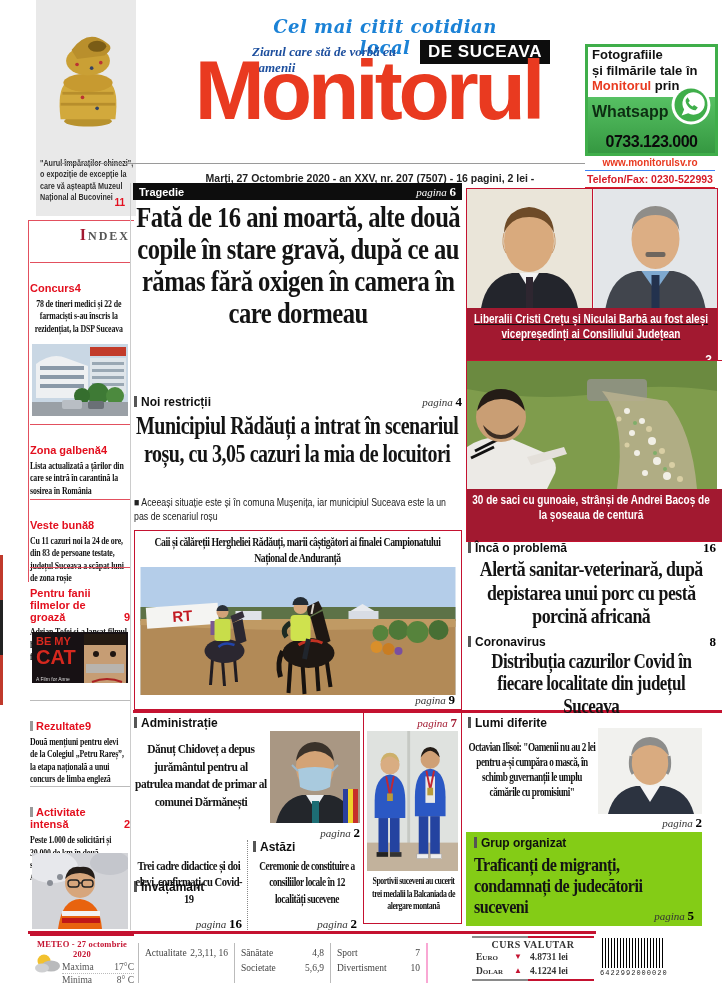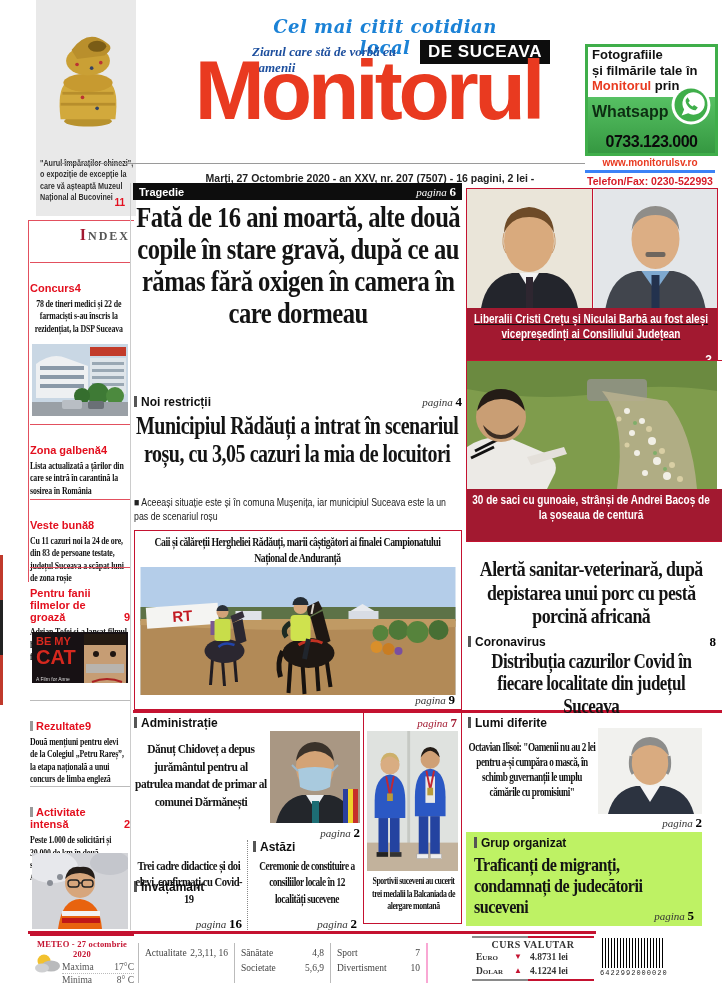--- a/index.html
+++ b/index.html
@@ -24,21 +24,21 @@
   .wa-l3{font:bold 13px/1.15 "Liberation Sans",sans-serif;padding:0 4px;}
   .wa-brand{color:#e93a20;}
   .wa-green{position:absolute;left:0;right:0;bottom:0;height:56px;background:linear-gradient(#57c163,#359841);}
   .wa-app{position:absolute;left:4px;top:6px;font:bold 16px "Liberation Sans",sans-serif;color:#0d2d12;}
   .wa-logo{position:absolute;right:4px;top:-12px;width:40px;height:40px;}
   .wa-phone{position:absolute;left:0;right:0;bottom:2px;text-align:center;
     font:bold 16px "Liberation Sans",sans-serif;color:#0b0b0b;letter-spacing:-.5px;}
   .website{left:585px;top:157px;width:130px;text-align:center;color:#e93a20;
     font:bold 10px "Liberation Sans",sans-serif;}
   .phonefax{left:585px;top:170px;width:130px;text-align:center;color:#d61d28;
-    font:bold 10.5px "Liberation Sans",sans-serif;border-top:3px solid #3b82f6;
+    font:bold 10.5px "Liberation Sans",sans-serif;border-top:1px solid #3b82f6;
     border-bottom:1px solid #d61d28;padding:2px 0;}
   .mast-rule{left:60px;top:163px;width:525px;height:1px;background:#9a9a9a;}
   .dateline{left:150px;top:172px;width:440px;text-align:center;color:#222;
     font:bold 10.5px "Liberation Sans",sans-serif;}
   
   .gold-cap{left:40px;top:158px;width:119px;font:bold 9px/1.25 "Liberation Sans",sans-serif;color:#333;}
   .gold-page{left:30px;top:197px;width:95px;text-align:right;color:#e30f1e;
     font:bold 10px "Liberation Sans",sans-serif;}
   .sb-rule-v{left:28px;top:220px;width:1px;height:362px;background:#e2505e;}
   .sb-rule-h{left:28px;top:220px;width:106px;height:1px;background:#e2505e;}
@@ -76,21 +76,21 @@
   .tragedy-bar .kick{color:#fff;font-size:11px;}
   .hl{font-family:"Liberation Serif",serif;font-weight:bold;color:#141414;text-align:center;letter-spacing:-.6px;}
   .col-rule{left:130px;top:183px;width:1px;height:747px;background:#ccc;}
   .bleed-red{left:0;top:555px;width:3px;height:150px;background:#c0392b;}
   .bleed-dark{left:0;top:600px;width:3px;height:55px;background:#222;}
   
   .redbox{border:1px solid #c41230;background:#fff;box-sizing:border-box;}
   .red-cap{background:#a21930;}
   .red-cap-inner{color:#fff;font:bold 12.5px/1.2 "Liberation Sans",sans-serif;text-align:center;}
   .red-cap-pg{position:absolute;right:5px;bottom:1px;color:#fff;font:bold 12px "Liberation Sans",sans-serif;}
-  .beige-box{background:#bef264;}
+  .beige-box{background:#84cc16;}
   .thick-red{left:133px;top:710px;width:589px;height:3px;background:#c41230;}
   .dotline{border-left:1px dotted #888;}
   .foot-red{left:28px;top:931px;width:568px;height:3px;background:#c41230;}
   .ft-table{left:138px;top:943px;width:290px;height:40px;display:flex;}
   .ft-col{flex:1;border-left:1px solid #bbb;padding:3px 6px 0;}
   .ft-col:last-child{border-right:2px solid #f9a8d4;}
   .ft-row{display:flex;justify-content:space-between;font:9.5px "Liberation Serif",serif;color:#444;line-height:1.6;}
   .cv-box{left:472px;top:936px;width:122px;}
   .cv-line{height:2px;background:linear-gradient(90deg,#8a8a8a 0 46%,#c41230 46%);}
   .cv-title{text-align:center;font:600 10px "Liberation Serif",serif;color:#333;letter-spacing:.5px;padding:1px 0;}
@@ -492,20 +492,24 @@
         <path d="M10 50 Q14 28 34 28 Q54 28 58 50 Q48 38 34 38 Q20 38 10 50" fill="#241c16"></path>
         <path d="M16 64 Q34 84 52 64 Q48 78 34 78 Q20 78 16 64" fill="#3c2e24"></path>
       </svg>
     </div>
     <div class="red-cap" style="position:relative;min-height:36px;padding:4px 4px 12px;">
       <div class="red-cap-inner cx80" style="width:300px;">30 de saci cu gunoaie, strânși de Andrei Bacoș de la șoseaua de centură</div>
       <span class="red-cap-pg">6</span>
     </div>
   </div>
 
+  <div class="abs kick-row" style="left:468px;top:540px;width:248px;">
+    <span class="kick"><span class="tick"></span><span>Încă o problemă</span></span>
+    <span class="pg"><b>16</b></span>
+  </div>
   <div class="abs hl cx85" style="left:468px;top:558px;width:290px;font-size:21px;line-height:1.12;">Alertă sanitar-veterinară, după depistarea unui porc cu pestă porcină africană</div>
 
   <div class="abs kick-row" style="left:468px;top:634px;width:248px;">
     <span class="kick"><span class="tick"></span><span>Coronavirus</span></span>
     <span class="pg"><b>8</b></span>
   </div>
   <div class="abs hl cx85" style="left:468px;top:650px;width:290px;font-size:20px;line-height:1.12;">Distribuția cazurilor Covid în fiecare localitate din județul Suceava</div>
 
   <div class="abs kick-row" style="left:468px;top:716px;width:248px;">
     <span class="kick"><span class="tick"></span><span>Lumi diferite</span></span>

